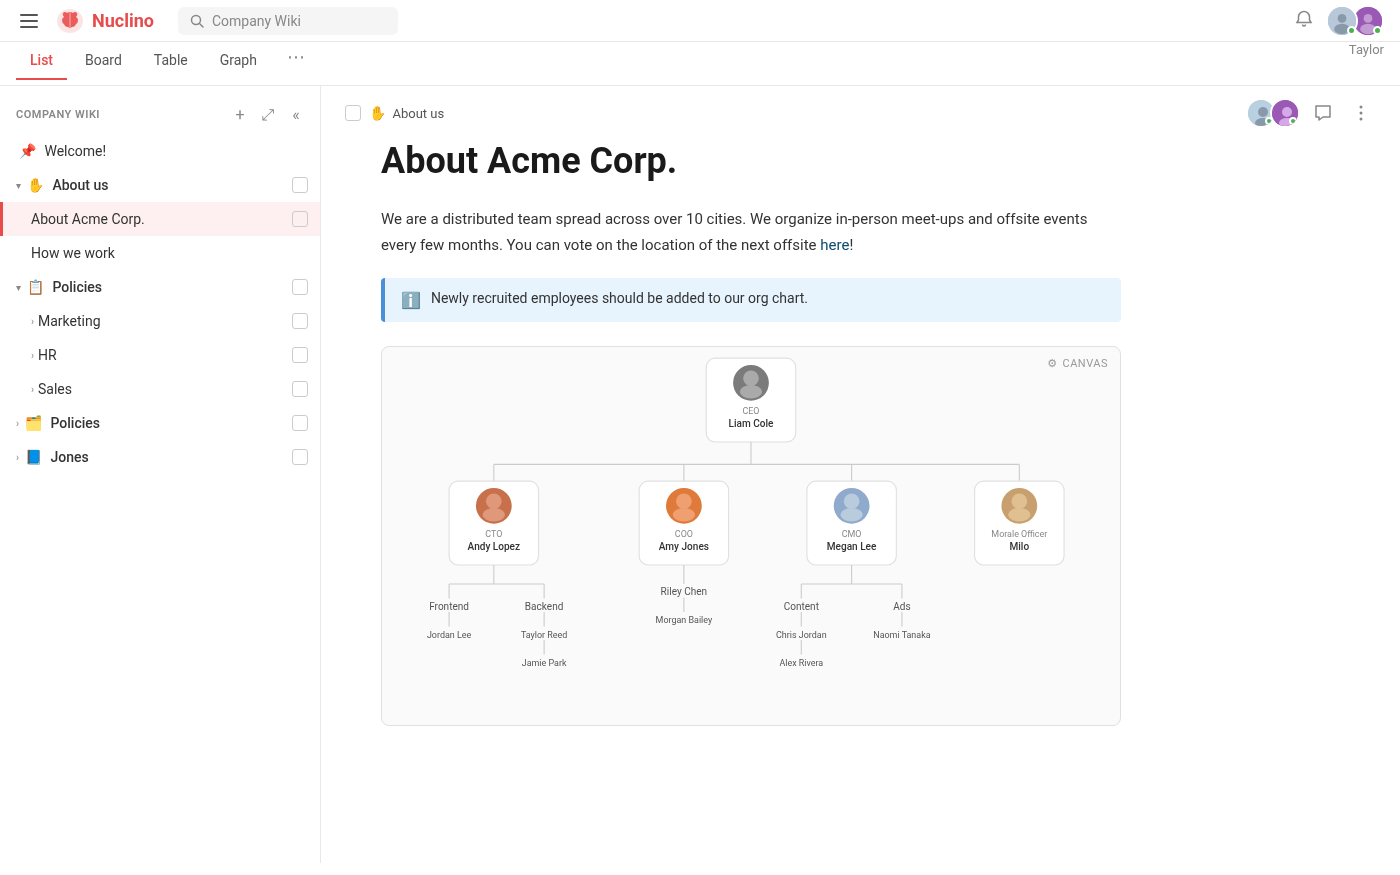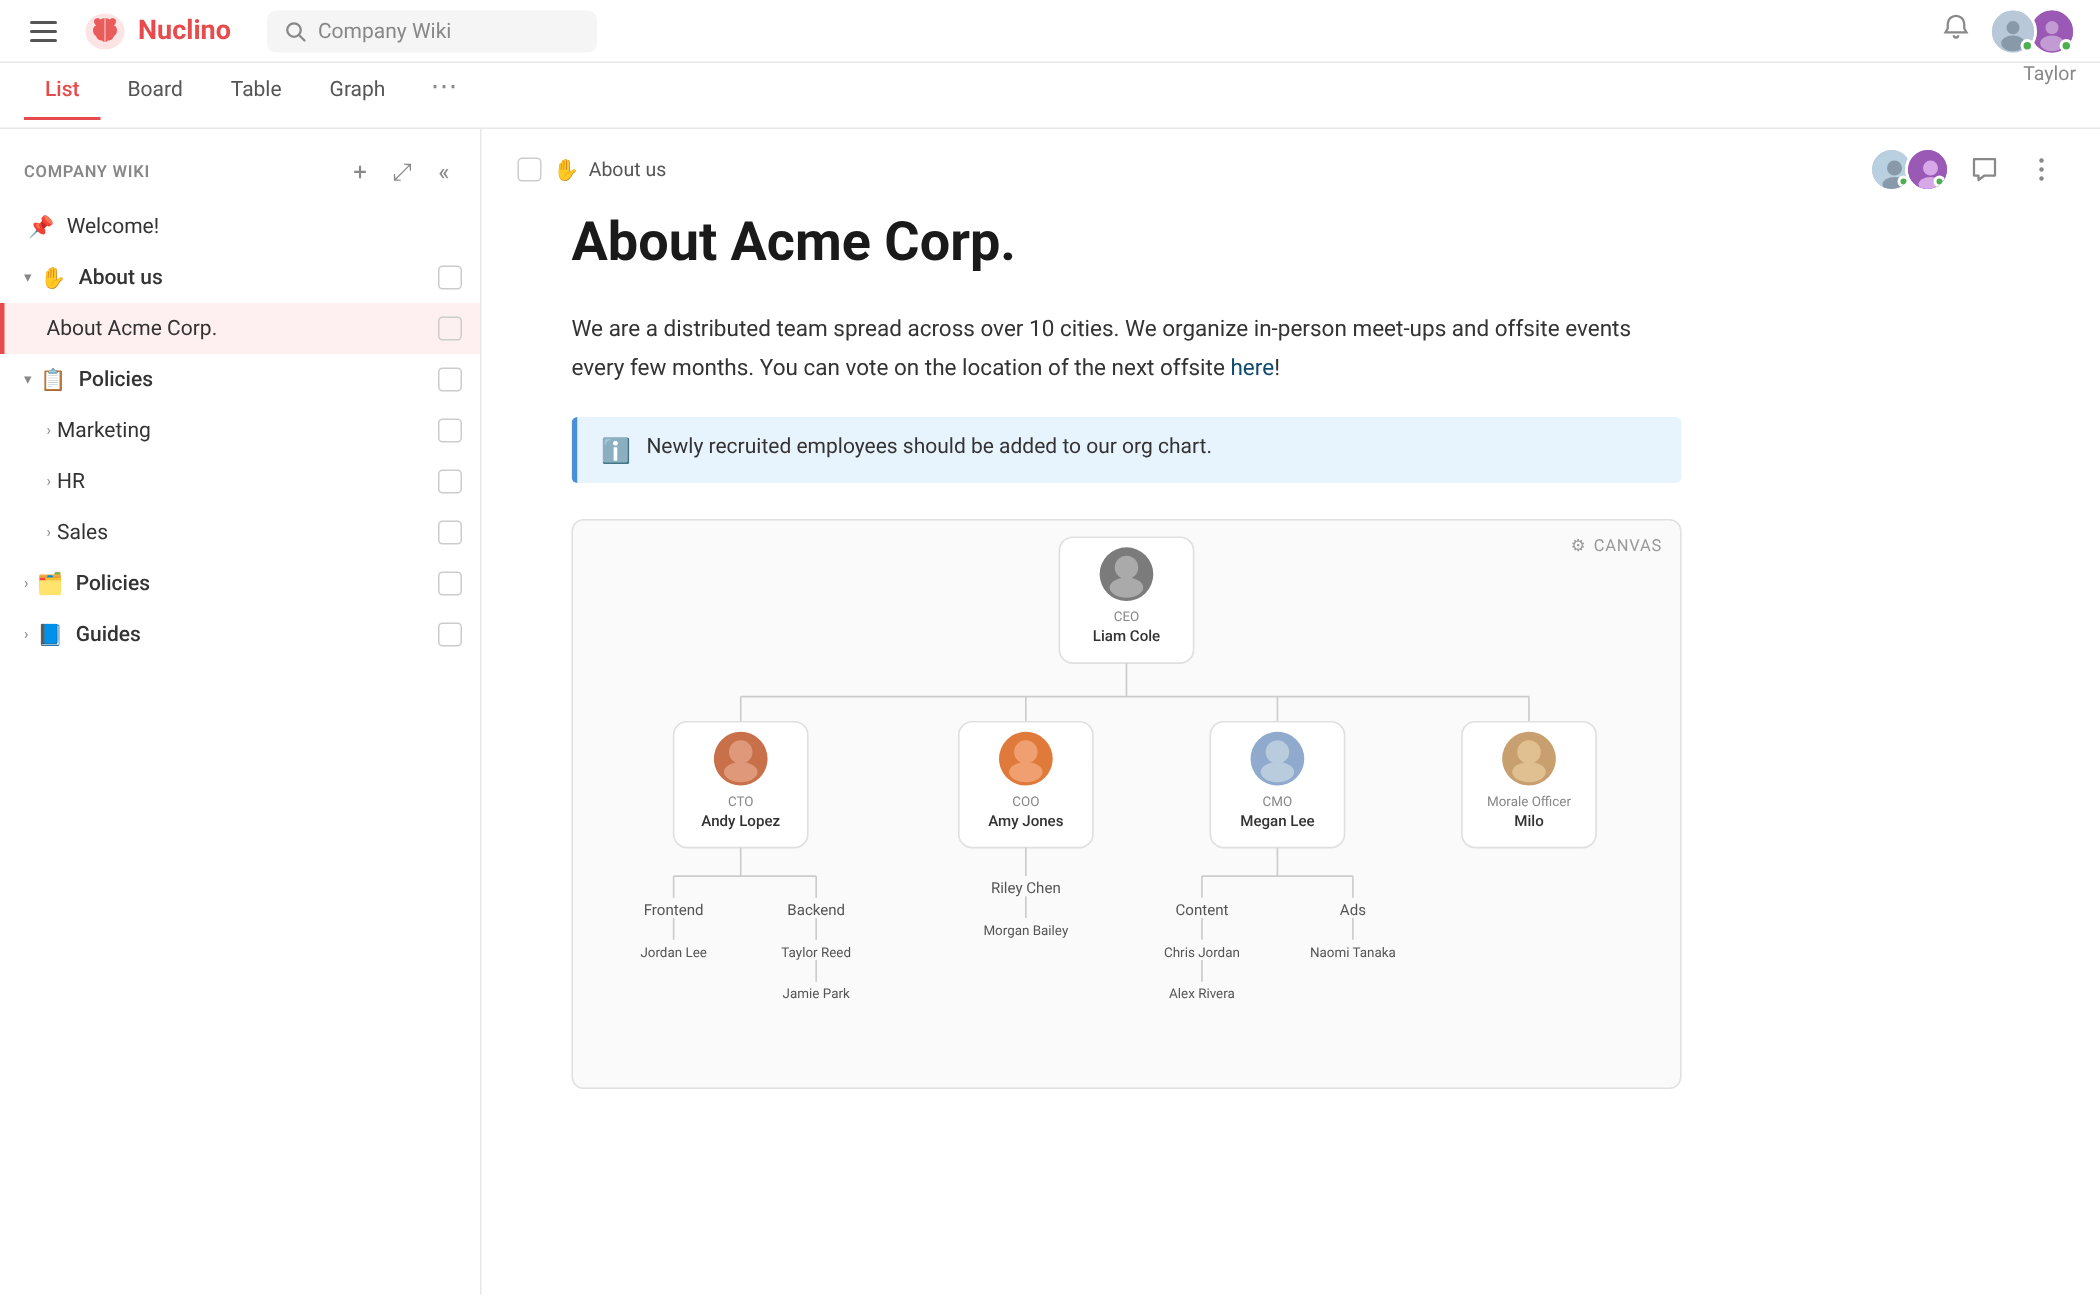--- a/index.html
+++ b/index.html
@@ -196,20 +196,23 @@
       <span class="label">About us</span>
       <div class="check-icon"></div>
     </div>
 
     <div class="sidebar-item level-1 active">
       <span class="item-label">About Acme Corp.</span>
       <div class="item-check"></div>
     </div>
 
 
+    <div class="sidebar-item level-1">
+      <span class="item-label">How we work</span>
+    </div>
 
     <div class="sidebar-section-item">
       <span class="chevron">▾</span>
       <span class="emoji">📋</span>
       <span class="label">Policies</span>
       <div class="check-icon"></div>
     </div>
 
     <div class="sidebar-item level-1">
       <span class="chevron">›</span>
@@ -232,21 +235,21 @@
     <div class="sidebar-section-item">
       <span class="chevron">›</span>
       <span class="emoji">🗂️</span>
       <span class="label">Policies</span>
       <div class="check-icon"></div>
     </div>
 
     <div class="sidebar-section-item">
       <span class="chevron">›</span>
       <span class="emoji">📘</span>
-      <span class="label">Guides</span>
+      <span class="label">Jones</span>
       <div class="check-icon"></div>
     </div>
   </div>
 
   <div class="content-area">
 
     <div class="content-topbar">
       <div class="breadcrumb-area">
         <div class="breadcrumb-check"></div>
         <div class="breadcrumb-path">

